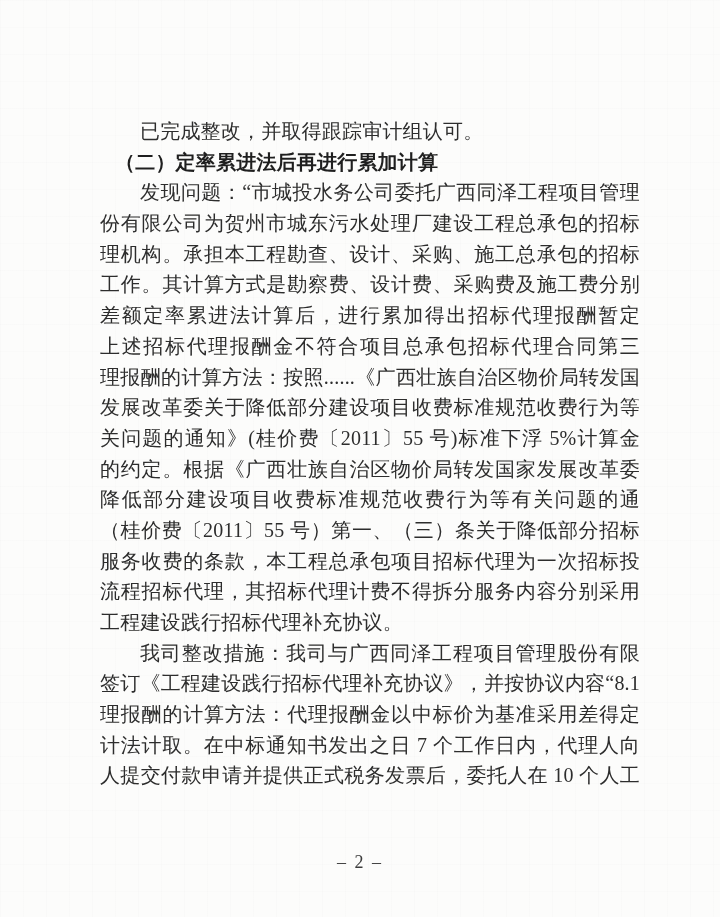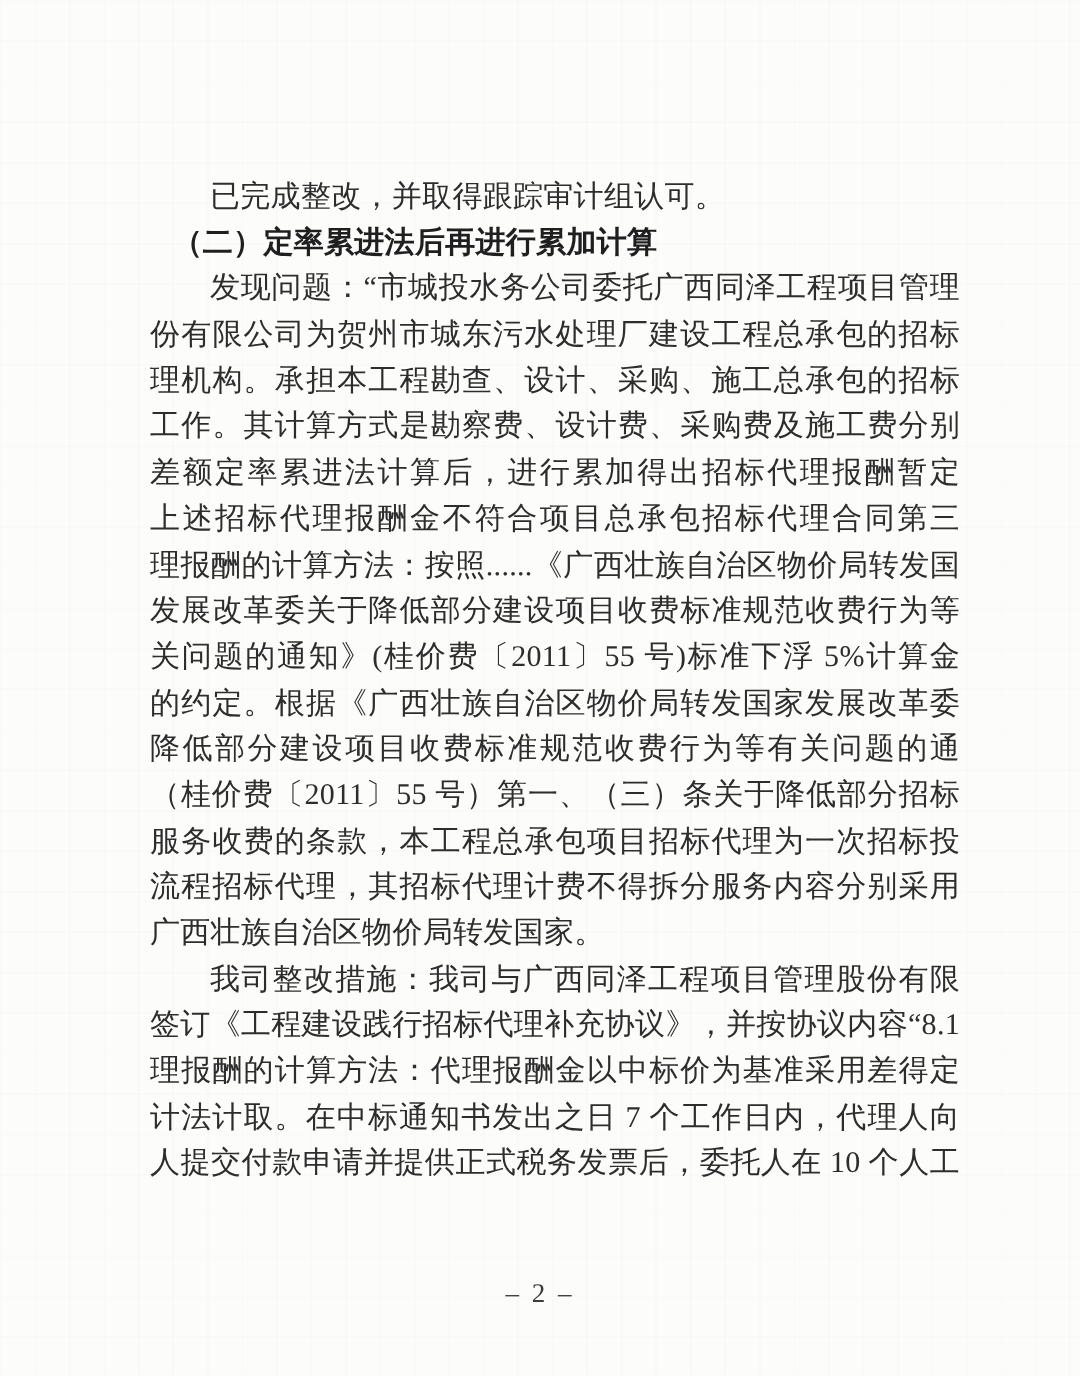--- a/index.html
+++ b/index.html
@@ -78,21 +78,21 @@
       <div class="line justify">差额定率累进法计算后，进行累加得出招标代理报酬暂定价。”</div>
       <div class="line justify">上述招标代理报酬金不符合项目总承包招标代理合同第三条“代</div>
       <div class="line justify">理报酬的计算方法：按照......《广西壮族自治区物价局转发国家</div>
       <div class="line justify">发展改革委关于降低部分建设项目收费标准规范收费行为等有</div>
       <div class="line justify">关问题的通知》(桂价费〔2011〕55 号)标准下浮 5%计算金额......”</div>
       <div class="line justify">的约定。根据《广西壮族自治区物价局转发国家发展改革委关于</div>
       <div class="line justify">降低部分建设项目收费标准规范收费行为等有关问题的通知》</div>
       <div class="line justify">（桂价费〔2011〕55 号）第一、（三）条关于降低部分招标代理</div>
       <div class="line justify">服务收费的条款，本工程总承包项目招标代理为一次招标投标全</div>
       <div class="line justify">流程招标代理，其招标代理计费不得拆分服务内容分别采用差额</div>
-      <div class="line plain">广西壮族自治区物价局转发国家。</div>
+      <div class="line plain">工程建设践行招标代理补充协议。</div>
       <div class="line justify-indent">我司整改措施：我司与广西同泽工程项目管理股份有限公司</div>
       <div class="line justify">签订《工程建设践行招标代理补充协议》，并按协议内容“8.1 代</div>
       <div class="line justify">理报酬的计算方法：代理报酬金以中标价为基准采用差得定率累</div>
       <div class="line justify">计法计取。在中标通知书发出之日 7 个工作日内，代理人向委托</div>
       <div class="line justify">人提交付款申请并提供正式税务发票后，委托人在 10 个人工日</div>
     </div>
   <div class="footer">
     <span>– 2 –</span>
   </div>
 </div>

